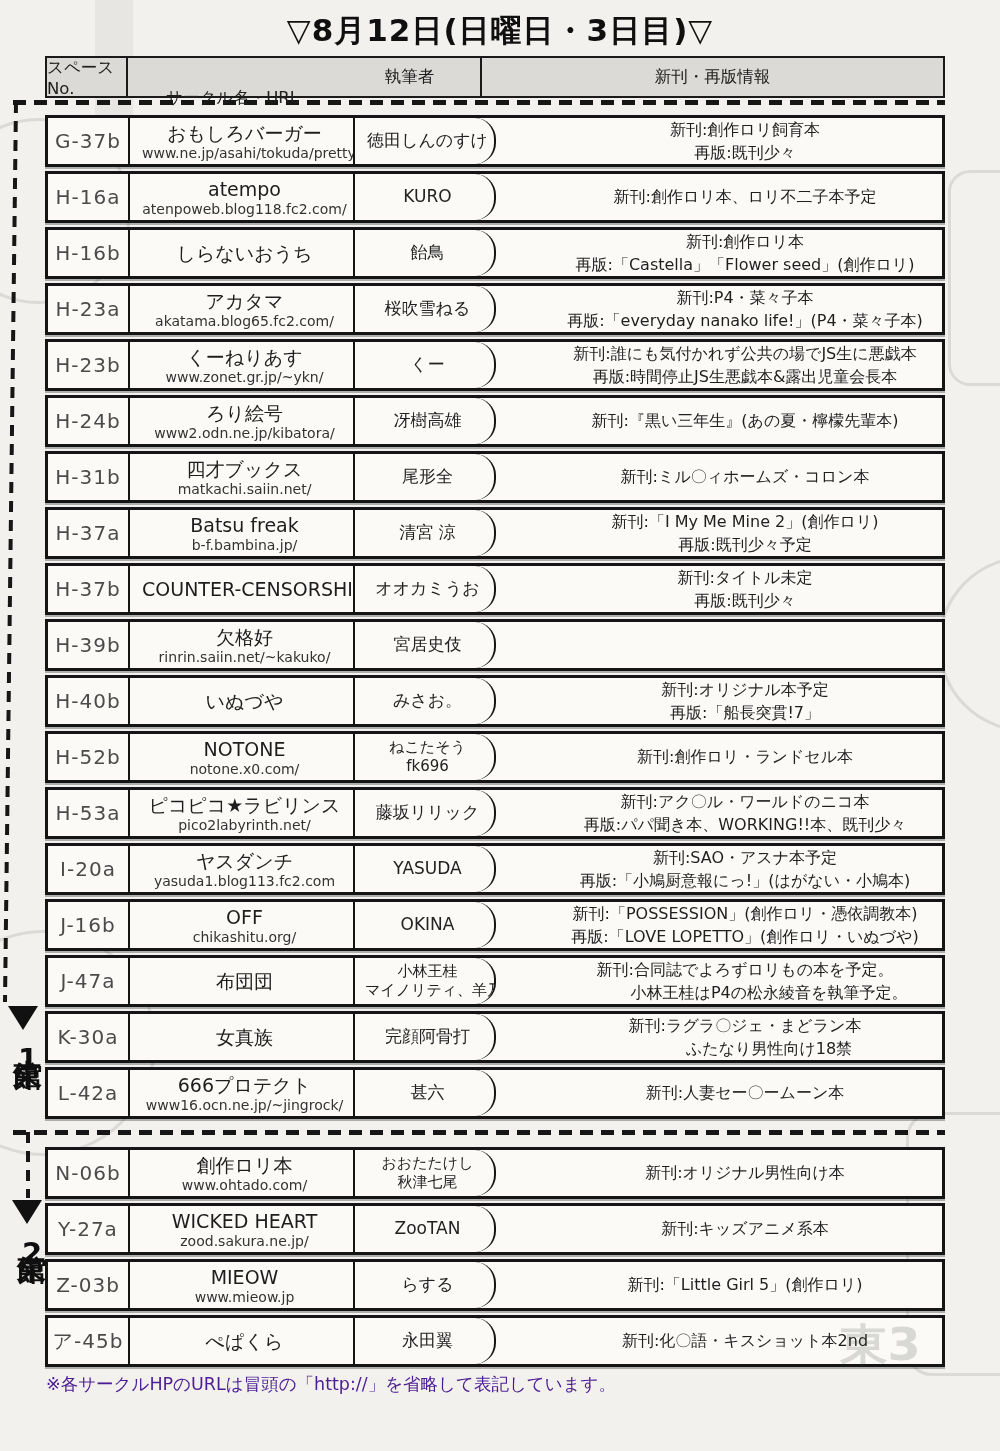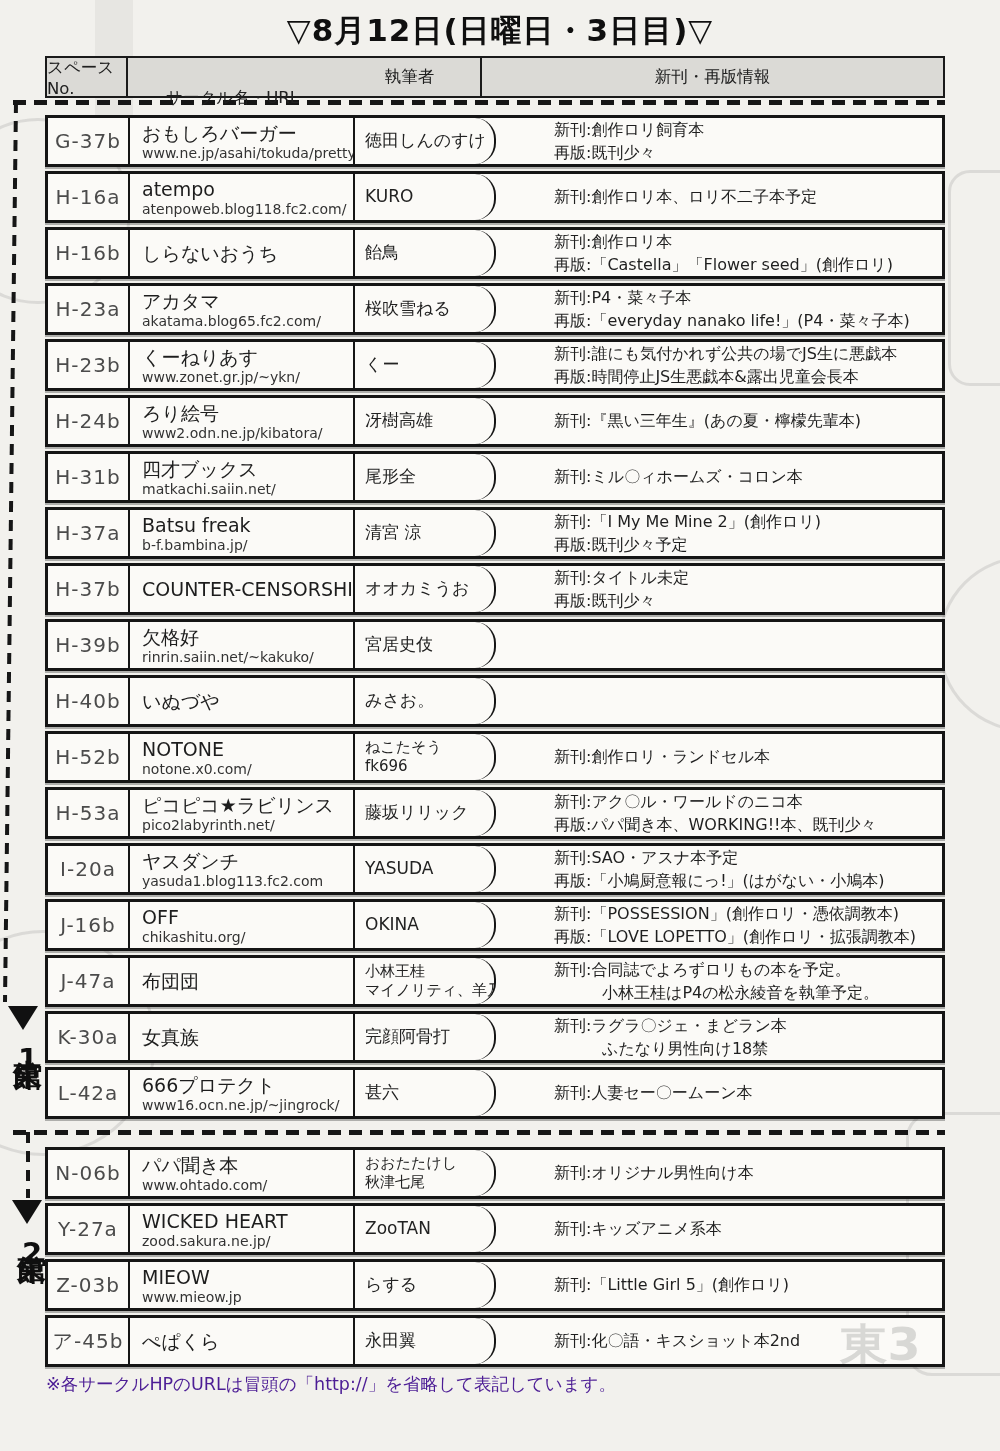--- a/index.html
+++ b/index.html
@@ -47,21 +47,21 @@
   .hall-label{position:absolute;writing-mode:vertical-rl;text-orientation:upright;
               font-weight:bold;font-size:29px;letter-spacing:3px;color:#0f0f0f;z-index:2;}
   #hall1{left:8px;top:1036px;}
   #hall2{left:12px;top:1230px;}
 
   .rows-group{position:absolute;left:45px;width:900px;display:flex;flex-direction:column;gap:4px;z-index:2;}
   #group1{top:115px;}
   #group2{top:1147px;}
 
   .row{height:52px;background:#fbfaf7;border:3px solid #151515;box-sizing:border-box;display:flex;
-       box-shadow:0 2px 0 rgba(0,0,0,0.28);}
+       box-shadow:0 2px 0 rgba(0,0,0,0.28);text-align:center;}
   .cell{box-sizing:border-box;display:flex;flex-direction:column;justify-content:center;overflow:hidden;}
   .c-space{width:82px;border-right:2px solid #151515;align-items:center;font-size:20px;
            color:#4b4b4b;letter-spacing:1px;}
   .c-circle{width:225px;border-right:2px solid #151515;padding:2px 6px 0 12px;}
   .c-author{width:141px;border-right:2px solid #151515;padding:2px 4px 2px 10px;border-radius:21px;}
   .c-info{flex:1;padding:2px 6px 2px 14px;margin-left:44px;}
   .circle-name{font-size:19px;line-height:1.15;color:#1d1d1d;white-space:nowrap;}
   .circle-url{font-size:14px;color:#333;margin-top:1px;white-space:nowrap;}
   .author-line{font-size:17px;line-height:1.25;color:#222;white-space:nowrap;}
   .c-author.multi .author-line{font-size:15px;}
@@ -235,20 +235,24 @@
         </div>
       </div>
       <div class="row">
         <div class="cell c-space">H-40b</div>
         <div class="cell c-circle">
           <div class="circle-name">いぬづや</div>
         </div>
         <div class="cell c-author">
           <div class="author-line">みさお。</div>
         </div>
+        <div class="cell c-info">
+          <div class="info-line">新刊:オリジナル本予定</div>
+          <div class="info-line">再版:「船長突貫!7」</div>
+        </div>
       </div>
       <div class="row">
         <div class="cell c-space">H-52b</div>
         <div class="cell c-circle">
           <div class="circle-name">NOTONE</div>
           <div class="circle-url">notone.x0.com/</div>
         </div>
         <div class="cell c-author multi">
           <div class="author-line">ねこたそう</div>
           <div class="author-line">fk696</div>
@@ -289,21 +293,21 @@
         <div class="cell c-space">J-16b</div>
         <div class="cell c-circle">
           <div class="circle-name">OFF</div>
           <div class="circle-url">chikashitu.org/</div>
         </div>
         <div class="cell c-author">
           <div class="author-line">OKINA</div>
         </div>
         <div class="cell c-info">
           <div class="info-line">新刊:「POSSESSION」(創作ロリ・憑依調教本)</div>
-          <div class="info-line">再版:「LOVE LOPETTO」(創作ロリ・拡張調教本)</div>
+          <div class="info-line">再版:「LOVE LOPETTO」(創作ロリ・いぬづや)</div>
         </div>
       </div>
       <div class="row">
         <div class="cell c-space">J-47a</div>
         <div class="cell c-circle">
           <div class="circle-name">布団団</div>
         </div>
         <div class="cell c-author multi">
           <div class="author-line">小林王桂</div>
           <div class="author-line">マイノリティ、羊乃</div>
@@ -337,21 +341,21 @@
         </div>
         <div class="cell c-info">
           <div class="info-line">新刊:人妻セー〇ームーン本</div>
         </div>
       </div>
     </div>
   <div class="rows-group" id="group2">
       <div class="row">
         <div class="cell c-space">N-06b</div>
         <div class="cell c-circle">
-          <div class="circle-name">パパ聞き本</div>
+          <div class="circle-name">創作ロリ本</div>
           <div class="circle-url">www.ohtado.com/</div>
         </div>
         <div class="cell c-author multi">
           <div class="author-line">おおたたけし</div>
           <div class="author-line">秋津七尾</div>
         </div>
         <div class="cell c-info">
           <div class="info-line">新刊:オリジナル男性向け本</div>
         </div>
       </div>

